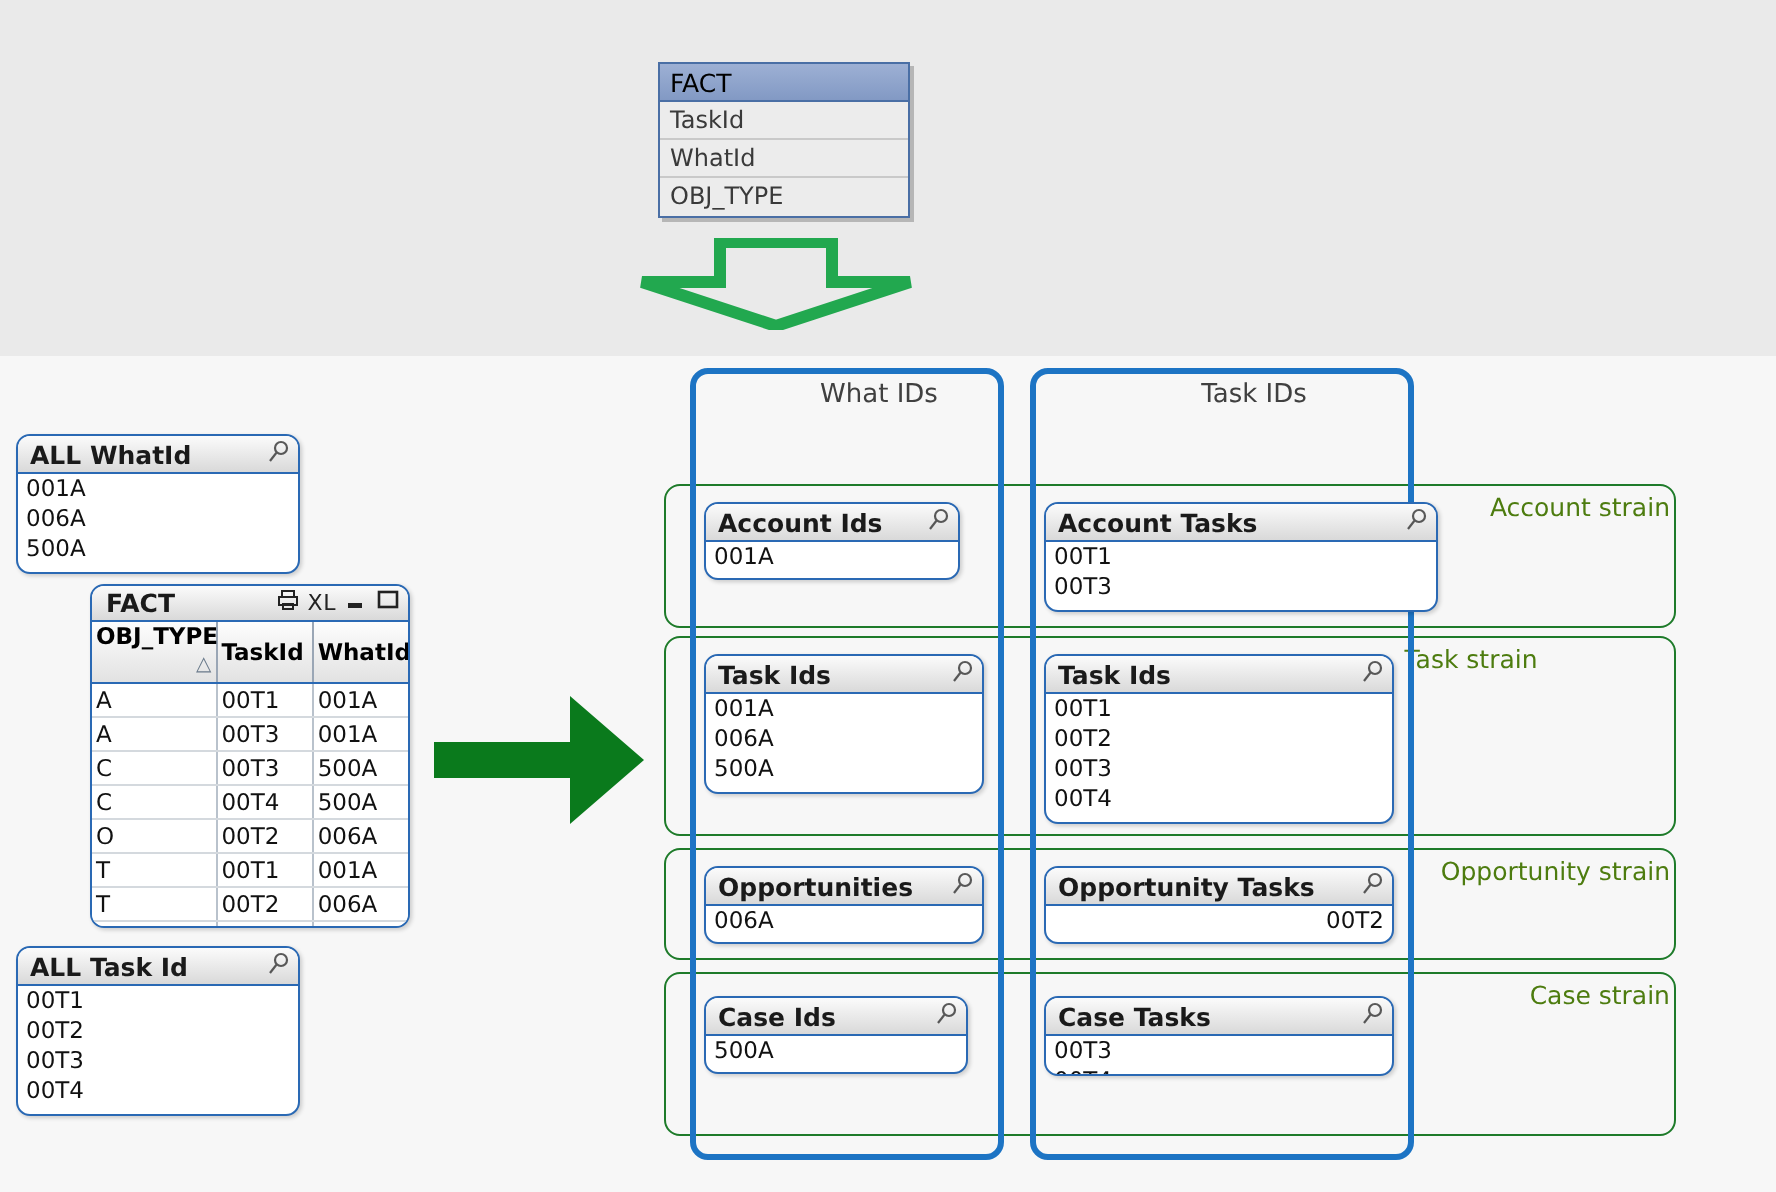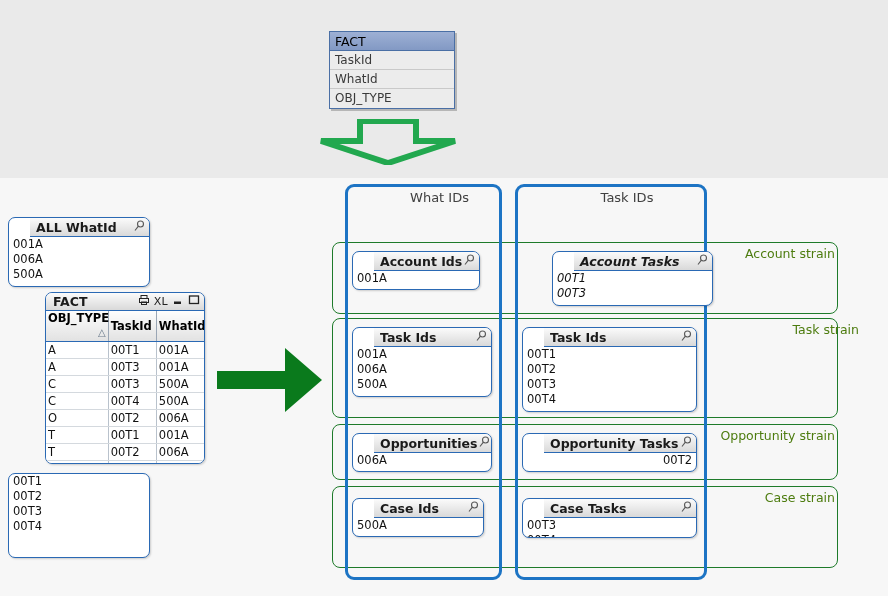--- a/index.html
+++ b/index.html
@@ -45,21 +45,21 @@
     border:1px solid #2a69b4;border-radius:7px;
     background:#fff;overflow:hidden;
     box-shadow:1px 1px 2px rgba(0,0,0,.18);
   }
   .lb-hd{
     height:19px;line-height:19px;
     background:linear-gradient(#fbfbfb,#d9d9d9);
     border-bottom:1px solid #2a69b4;
     font-weight:bold;font-size:12.5px;color:#1a1a1a;
     padding:0 4px 0 6px;box-sizing:border-box;
-    display:flex;align-items:center;justify-content:space-between;margin-left:21px;
+    display:flex;align-items:center;justify-content:space-between;
   }
   .lb-hd .mag{flex:0 0 auto;opacity:.8;}
   .lb-body{padding:0;}
   .lb-item{
     height:15px;line-height:15px;padding:0 4px;
     font-size:11.5px;color:#111;white-space:nowrap;
   }
 
   
   .tblwin{
@@ -234,35 +234,44 @@
             <td>T</td>
             <td>00T3</td>
             <td>500A</td>
           </tr>
 
       </tbody>
     </table>
   </div>
 
   <div class="lb z2" style="left:8px;top:473px;width:142px;height:85px;">
+    <div class="lb-hd">
+      <span>ALL Task Id</span>
+      <span class="mag">
+        <svg width="12" height="12" viewBox="0 0 12 12">
+            <circle cx="7.5" cy="4" r="3" fill="none" stroke="#333" stroke-width="1.1"></circle>
+            <line x1="5.2" y1="6.4" x2="2" y2="10.5" stroke="#333" stroke-width="1.1"></line>
+          </svg>
+      </span>
+    </div>
     <div class="lb-body">
       <div class="lb-item">00T1</div>
       <div class="lb-item">00T2</div>
       <div class="lb-item">00T3</div>
       <div class="lb-item">00T4</div>
     </div>
   </div>
 
   <div class="strain z1" style="left:332px;top:242px;width:506px;height:72px;"></div>
   <div class="strain z1" style="left:332px;top:318px;width:506px;height:100px;"></div>
   <div class="strain z1" style="left:332px;top:424px;width:506px;height:56px;"></div>
   <div class="strain z1" style="left:332px;top:486px;width:506px;height:82px;"></div>
 
   <div class="strain-label z2" style="left:700px;top:246px;width:135px;">Account strain</div>
-  <div class="strain-label z2" style="left:724px;top:322px;width:135px;">Task strain</div>
+  <div class="strain-label z2" style="left:668px;top:322px;width:135px;text-align:center;">Task strain</div>
   <div class="strain-label z2" style="left:690px;top:428px;width:145px;">Opportunity strain</div>
   <div class="strain-label z2" style="left:700px;top:490px;width:135px;">Case strain</div>
 
   <div class="bluepanel z3" style="left:345px;top:184px;width:157px;height:396px;"></div>
   <div class="bluepanel z3" style="left:515px;top:184px;width:192px;height:396px;"></div>
 
   <div class="panel-title z4" style="left:345px;top:190px;width:157px;">What IDs</div>
   <div class="panel-title z4" style="left:515px;top:190px;width:192px;">Task IDs</div>
 
   <div class="lb z4" style="left:352px;top:251px;width:128px;height:39px;">
@@ -273,21 +282,21 @@
             <circle cx="7.5" cy="4" r="3" fill="none" stroke="#333" stroke-width="1.1"></circle>
             <line x1="5.2" y1="6.4" x2="2" y2="10.5" stroke="#333" stroke-width="1.1"></line>
           </svg>
       </span>
     </div>
     <div class="lb-body">
       <div class="lb-item">001A</div>
     </div>
   </div>
 
-  <div class="lb z4" style="left:552px;top:251px;width:161px;height:55px;font-style:italic;">
+  <div class="lb z4" style="left:522px;top:251px;width:197px;height:55px;">
     <div class="lb-hd">
       <span>Account Tasks</span>
       <span class="mag">
         <svg width="12" height="12" viewBox="0 0 12 12">
             <circle cx="7.5" cy="4" r="3" fill="none" stroke="#333" stroke-width="1.1"></circle>
             <line x1="5.2" y1="6.4" x2="2" y2="10.5" stroke="#333" stroke-width="1.1"></line>
           </svg>
       </span>
     </div>
     <div class="lb-body">

